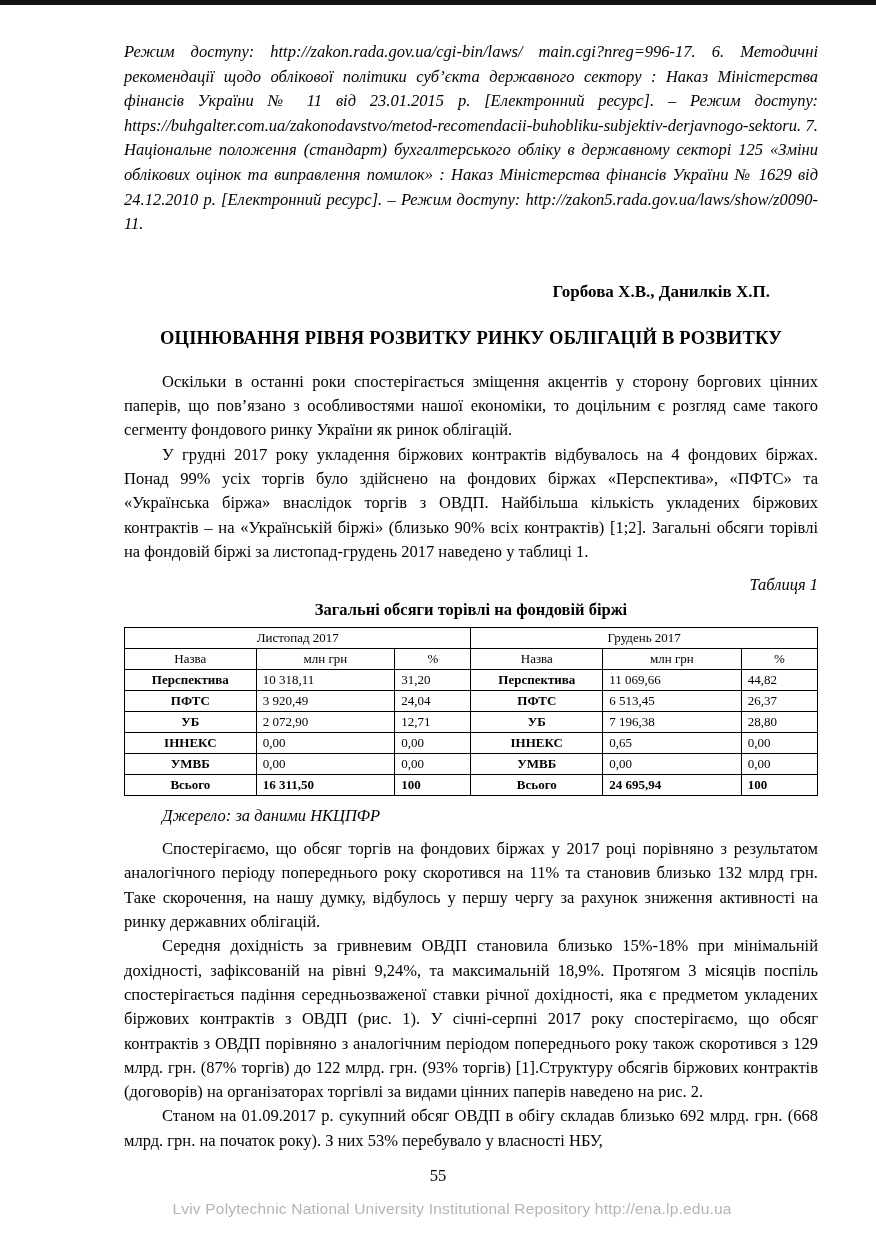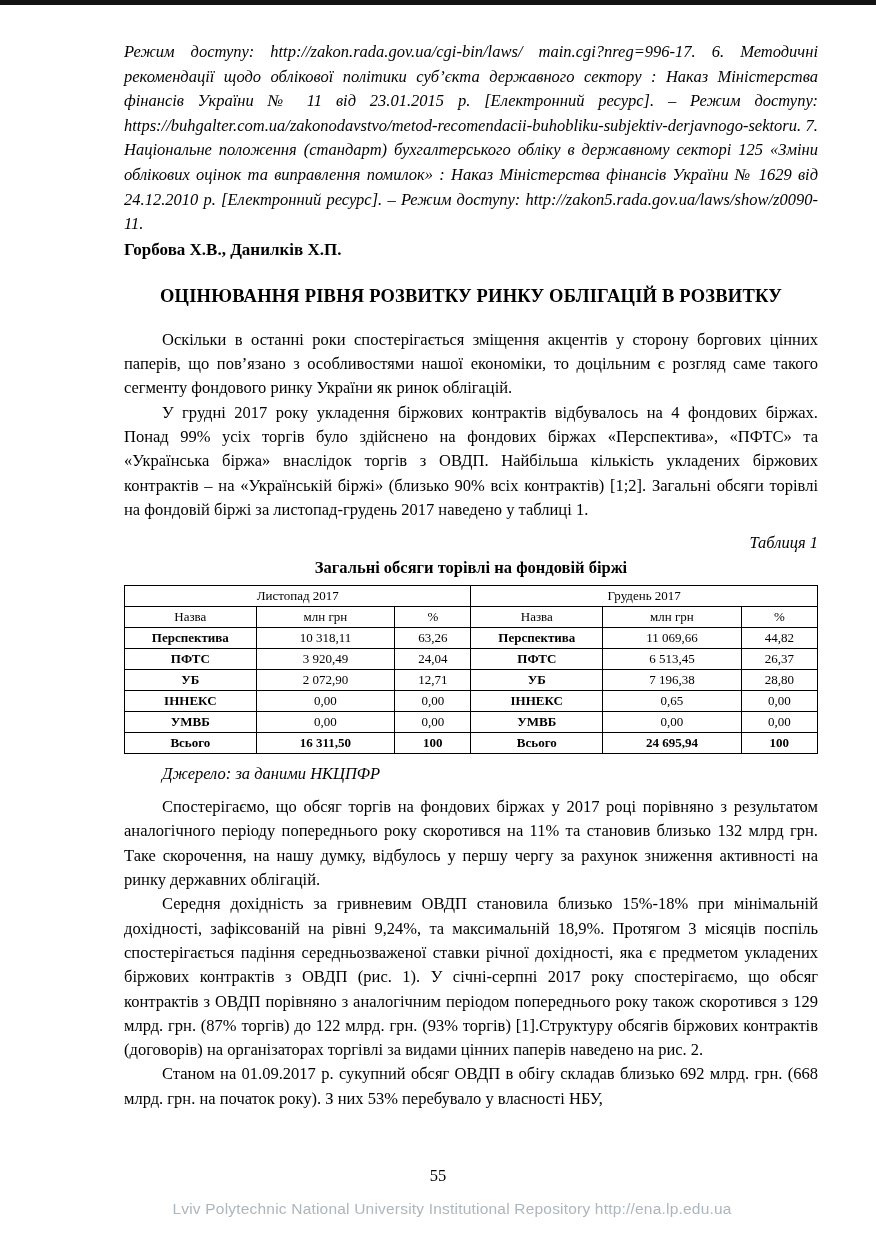--- a/index.html
+++ b/index.html
@@ -27,21 +27,21 @@
     padding: 40px 58px 0 124px;
   }
   p { margin: 0; }
   .refs {
     font-style: italic;
     text-align: justify;
     font-size: 16.5px;
     line-height: 24.6px;
     overflow-wrap: break-word;
   }
-  .byline { }
+  .byline { margin-top: 42px; text-align: right; }
   .authors {
     font-weight: bold;
     font-size: 17px;
     line-height: 25px;
     padding-right: 48px;
   }
   .affiliation {
     font-weight: bold;
     font-style: italic;
     font-size: 16.5px;
@@ -81,21 +81,21 @@
     font-size: 13px;
   }
   .vol-table td {
     border: 1px solid #000;
     padding: 0 6px;
     height: 21px;
     vertical-align: middle;
   }
   .vol-table .th-group, .vol-table .th-col { text-align: center; font-weight: normal; }
   .vol-table td.name { font-weight: bold; text-align: center; }
-  .vol-table td.num { text-align: center; }
+  .vol-table td.num { }
   .vol-table .total-row td { font-weight: bold; }
   .source {
     margin-top: 8px;
     margin-bottom: 9px;
     font-style: italic;
     text-indent: 38px;
     font-size: 16.5px;
     line-height: 24px;
   }
   .page-number {
@@ -157,21 +157,21 @@
           <td class="th-col">Назва</td>
           <td class="th-col">млн грн</td>
           <td class="th-col">%</td>
           <td class="th-col">Назва</td>
           <td class="th-col">млн грн</td>
           <td class="th-col">%</td>
         </tr>
         <tr>
           <td class="name">Перспектива</td>
           <td class="num">10 318,11</td>
-          <td class="num">63,26</td>
+          <td class="num">31,20</td>
           <td class="name">Перспектива</td>
           <td class="num">11 069,66</td>
           <td class="num">44,82</td>
         </tr>
         <tr>
           <td class="name">ПФТС</td>
           <td class="num">3 920,49</td>
           <td class="num">24,04</td>
           <td class="name">ПФТС</td>
           <td class="num">6 513,45</td>

